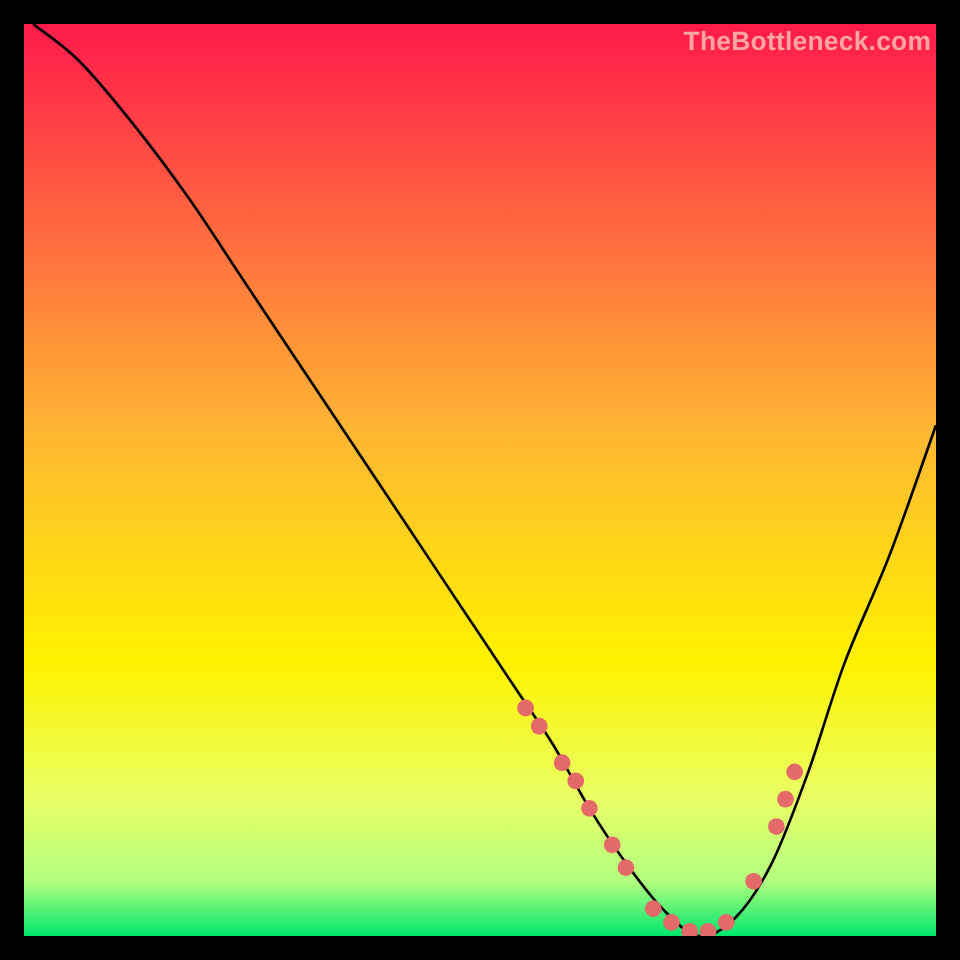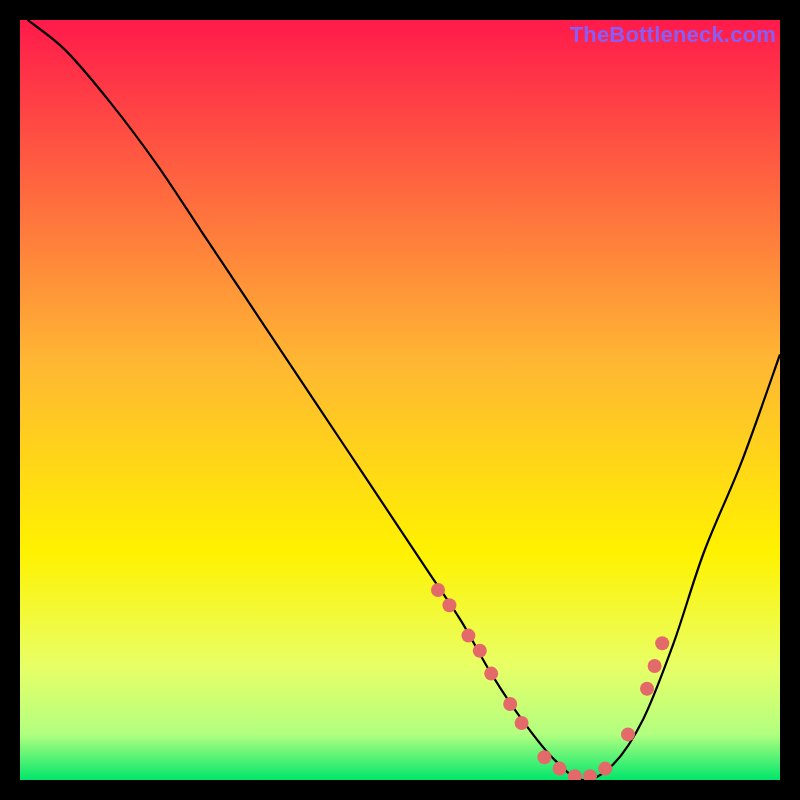--- a/index.html
+++ b/index.html
@@ -23,21 +23,21 @@
     position: absolute;
     left: 0;
     top: 0;
     width: 760px;
     height: 760px;
   }
   .watermark {
     position: absolute;
     top: 2px;
     right: 4px;
-    color: #8b5cf6;
+    color: #fca5a5;
     font-size: 22px;
     font-weight: 600;
     letter-spacing: 0.2px;
     z-index: 10;
   }
 </style>
 </head>
 <body>
 
 <div class="frame">

